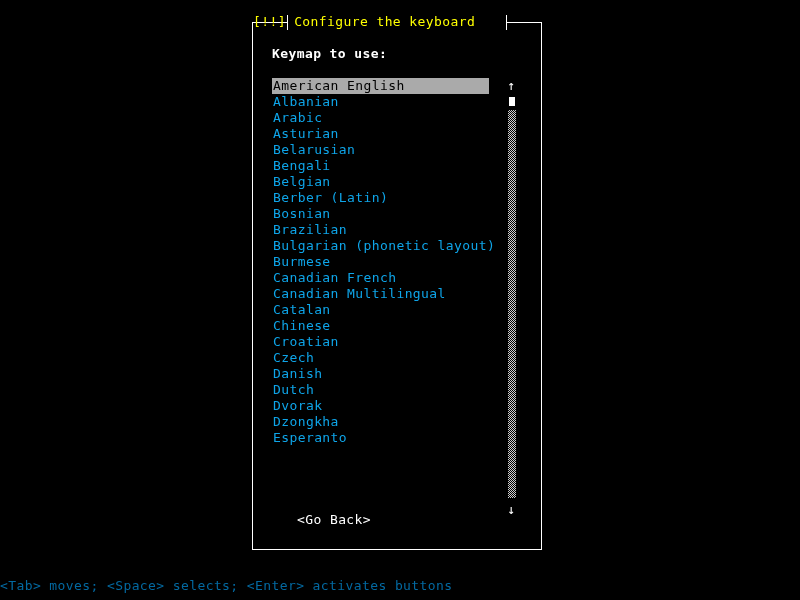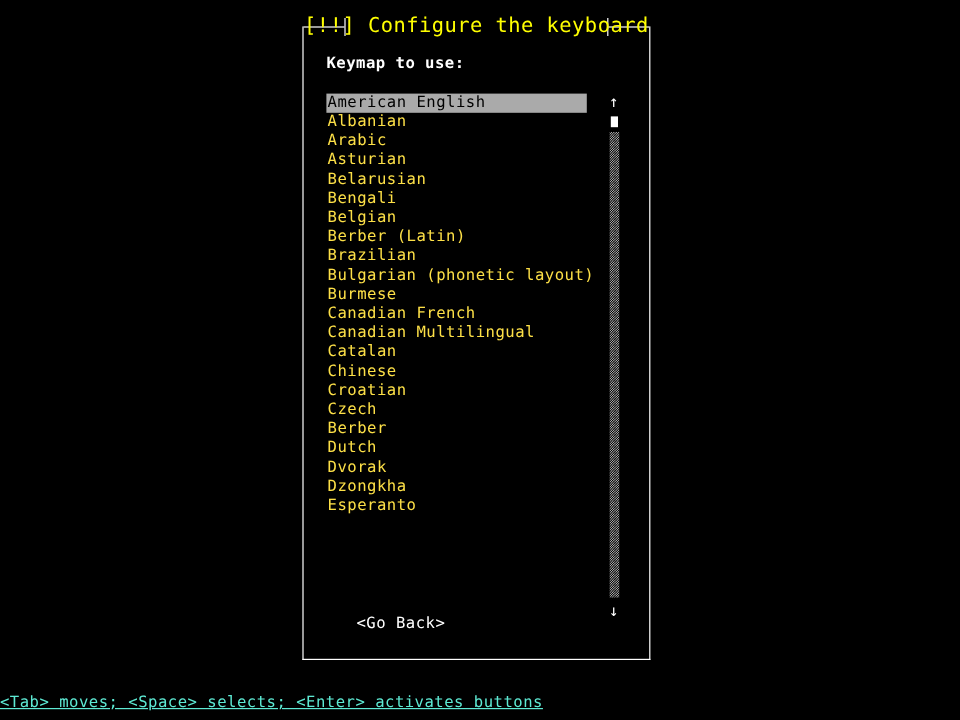--- a/index.html
+++ b/index.html
@@ -50,23 +50,22 @@
     background: #ffffff;
   }
   .tick.left  { left: 34px; }
   .tick.right { right: 34px; }
 
   #dialog-title {
     position: absolute;
     top: -9px;
     left: 0;
     right: 0;
-    text-align: center;
     color: #ffff00;
-    font-size: 17px;
+    font-size: 13px;
     line-height: 18px;
     letter-spacing: 0.4px;
     white-space: pre;
   }
 
   
   #prompt {
     position: absolute;
     left: 19px;
     top: 24px;
@@ -80,21 +79,21 @@
   #list {
     position: absolute;
     left: 19px;
     top: 56px;
     width: 217px;
   }
   .list-item {
     height: 16px;
     line-height: 16px;
     white-space: pre;
-    color: #fde047;
+    color: #0ea5e9;
     padding-left: 1px;
     letter-spacing: 0.4px;
     box-sizing: border-box;
   }
   .list-item.selected {
     background: #aaaaaa;
     color: #000000;
   }
 
   
@@ -149,23 +148,22 @@
     color: #ffffff;
     letter-spacing: 0.4px;
   }
 
   
   #status-bar {
     position: absolute;
     left: 0;
     top: 578px;
     white-space: pre;
-    color: #5eead4;
-    letter-spacing: 0.4px;
-    text-decoration: underline;
+    color: #0369a1;
+    letter-spacing: 0.4px;
   }
 </style>
 </head>
 <body>
 
 <div id="dialog">
 
   <div class="top-rule left"></div>
   <div class="tick left"></div>
   <div class="top-rule right"></div>
@@ -177,30 +175,31 @@
 
   <div id="list">
       <div class="list-item selected">American English</div>
       <div class="list-item">Albanian</div>
       <div class="list-item">Arabic</div>
       <div class="list-item">Asturian</div>
       <div class="list-item">Belarusian</div>
       <div class="list-item">Bengali</div>
       <div class="list-item">Belgian</div>
       <div class="list-item">Berber (Latin)</div>
+      <div class="list-item">Bosnian</div>
       <div class="list-item">Brazilian</div>
       <div class="list-item">Bulgarian (phonetic layout)</div>
       <div class="list-item">Burmese</div>
       <div class="list-item">Canadian French</div>
       <div class="list-item">Canadian Multilingual</div>
       <div class="list-item">Catalan</div>
       <div class="list-item">Chinese</div>
       <div class="list-item">Croatian</div>
       <div class="list-item">Czech</div>
-      <div class="list-item">Berber</div>
+      <div class="list-item">Danish</div>
       <div class="list-item">Dutch</div>
       <div class="list-item">Dvorak</div>
       <div class="list-item">Dzongkha</div>
       <div class="list-item">Esperanto</div>
     </div>
 
   <div id="scrollbar">
     <div class="sb-arrow up">↑</div>
     <div id="sb-thumb"></div>
     <div id="sb-track"></div>

